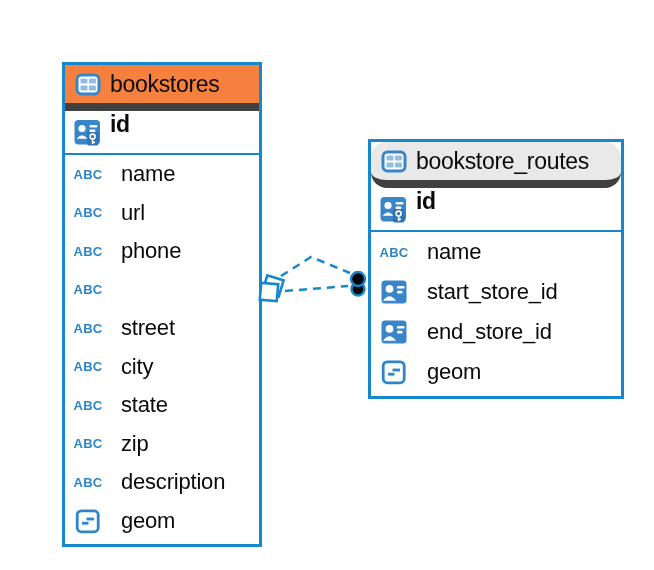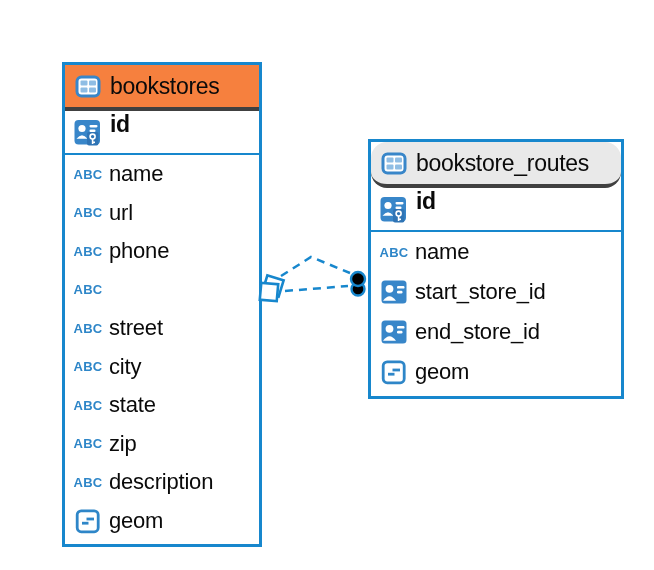--- a/index.html
+++ b/index.html
@@ -7,32 +7,32 @@
     position:relative;width:654px;height:570px;background:#ffffff;overflow:hidden;
     font-family:"Liberation Sans",sans-serif;color:#0a0a0a;
   }
   .table{
     position:absolute;background:#ffffff;border:3px solid #1787CD;box-sizing:border-box;
   }
   .table--bookstores{left:62px;top:62px;width:200px;height:485px;}
   .table--routes{left:368px;top:139px;width:256px;height:260px;}
   .hdr{
     height:46px;display:flex;align-items:center;gap:7px;padding:0 8px;
-    border-bottom:4px solid #404040;box-sizing:border-box;
+    border-bottom:8px solid #404040;box-sizing:border-box;
     font-size:23px;letter-spacing:-0.3px;
   }
   .hdr--selected{background:#F6803E;}
   .hdr--plain{background:#E9E9E9;border-radius:16px;}
   .pkrow{
     height:44px;display:flex;gap:7px;padding:0 8px;
     border-bottom:2px solid #1787CD;box-sizing:border-box;
     font-size:23px;font-weight:700;letter-spacing:-0.3px;background:#fff;
   }
   .row{
-    height:38.5px;display:flex;align-items:center;gap:6px;padding:0 8px;
+    height:38.5px;display:flex;align-items:center;gap:18px;padding:0 8px;
     font-size:22px;letter-spacing:-0.2px;background:#fff;
   }
   .table--routes .row{height:40px;}
   .ico{width:30px;flex:0 0 30px;display:flex;align-items:center;justify-content:center;}
   .abc{
     width:30px;flex:0 0 30px;text-align:center;
     font-size:13px;font-weight:800;color:#2E86C8;letter-spacing:0.3px;
   }
   .lbl{white-space:nowrap;}
   .connector{position:absolute;left:248px;top:240px;width:130px;height:72px;}

